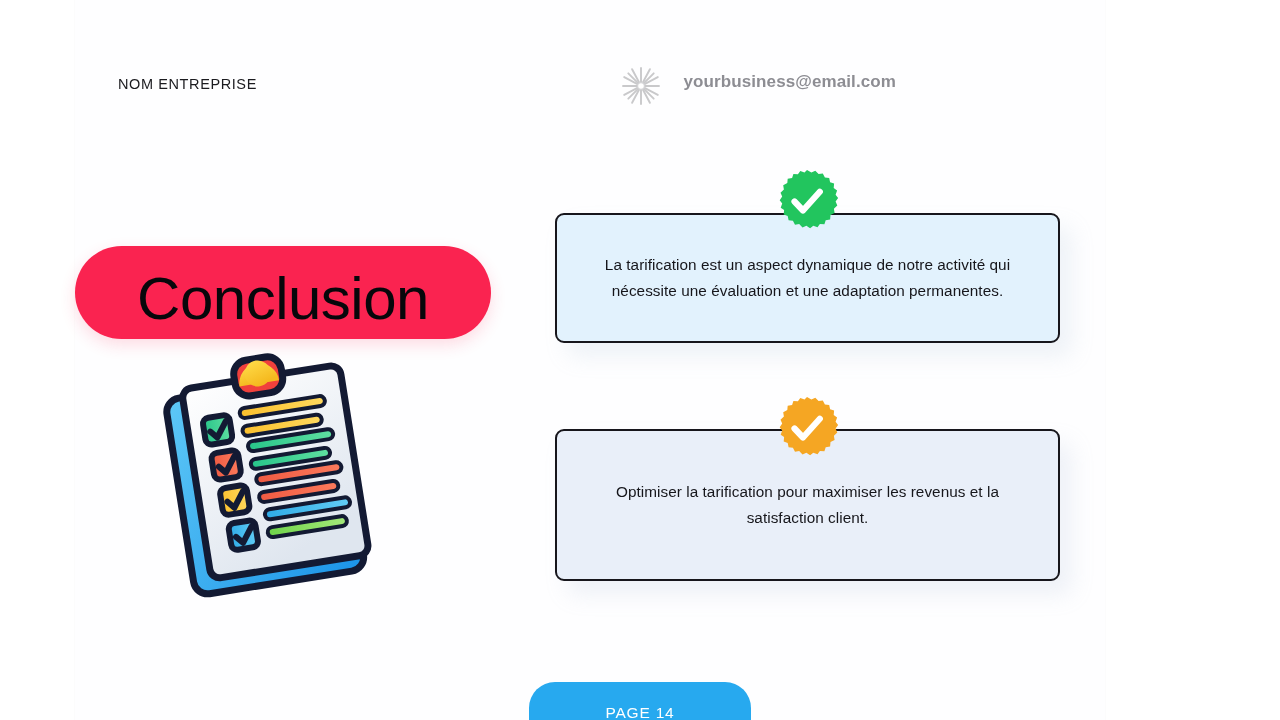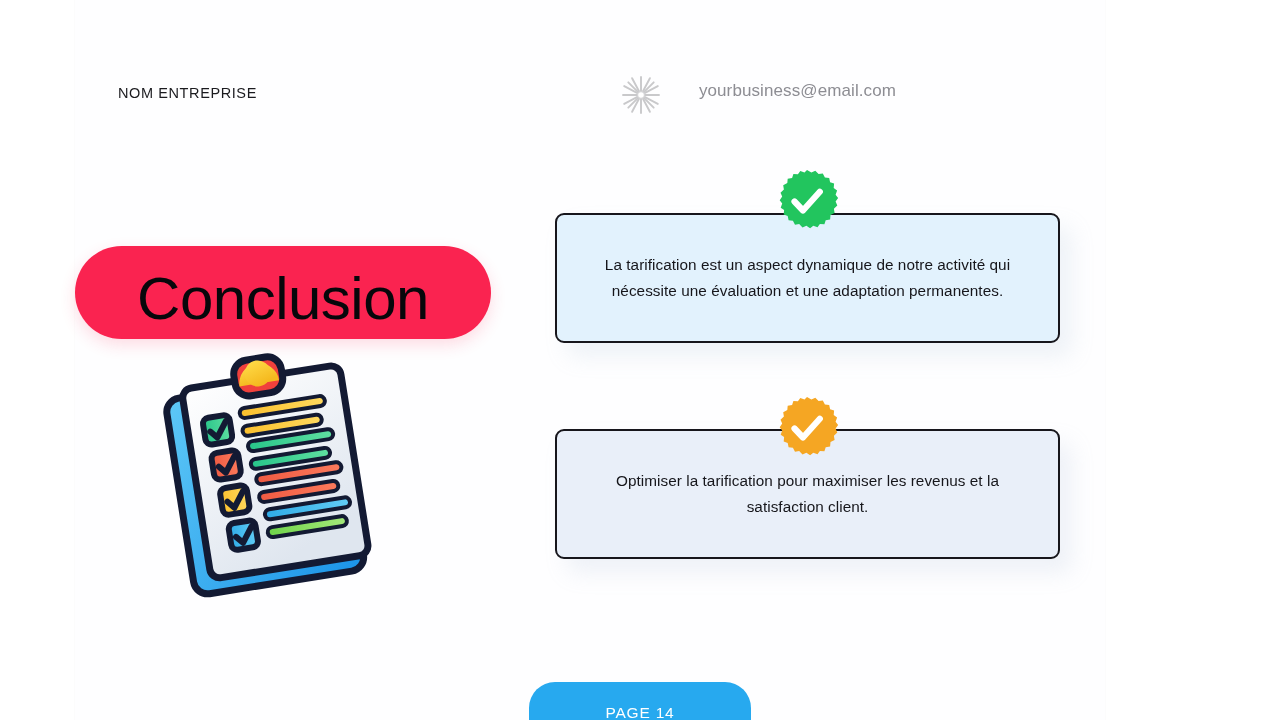--- a/index.html
+++ b/index.html
@@ -29,42 +29,42 @@
     width: 1030px;
     height: 720px;
     background: #fefeff;
     box-shadow: 0 0 0 1px rgba(0,0,0,0.012);
     pointer-events: none;
   }
 
   
   .header {
     position: absolute;
-    left: 0; top: 9px;
+    left: 0; top: 0;
     width: 1016px;
     height: 140px;
   }
   .company-name {
     position: absolute;
     left: 118px;
     top: 76px;
     font-size: 14.5px;
     letter-spacing: 0.6px;
     color: #1b1b1f;
     font-weight: 400;
     white-space: nowrap;
   }
   .email {
     position: absolute;
     right: 120px;
     top: 72px;
     font-size: 17px;
     color: #8d8d93;
     letter-spacing: 0.1px;
-    font-weight: 400;
+    font-weight: 700;
     white-space: nowrap;
   }
   .logo-mark {
     position: absolute;
     left: 620px;
     top: 65px;
     width: 42px;
     height: 42px;
   }
   .logo-mark svg { display: block; }
@@ -127,21 +127,21 @@
     top: 213px;
     width: 505px;
     height: 130px;
     background: #e2f2fd;
     box-shadow: 12px 14px 22px rgba(160,185,210,0.17);
   }
   #card-2 {
     left: 555px;
     top: 429px;
     width: 505px;
-    height: 130px;
+    height: 152px;
     background: #e9eff9;
     box-shadow: 12px 14px 22px rgba(160,175,205,0.17);
   }
 
   
   .seal {
     position: absolute;
     width: 66px;
     height: 66px;
     z-index: 5;

